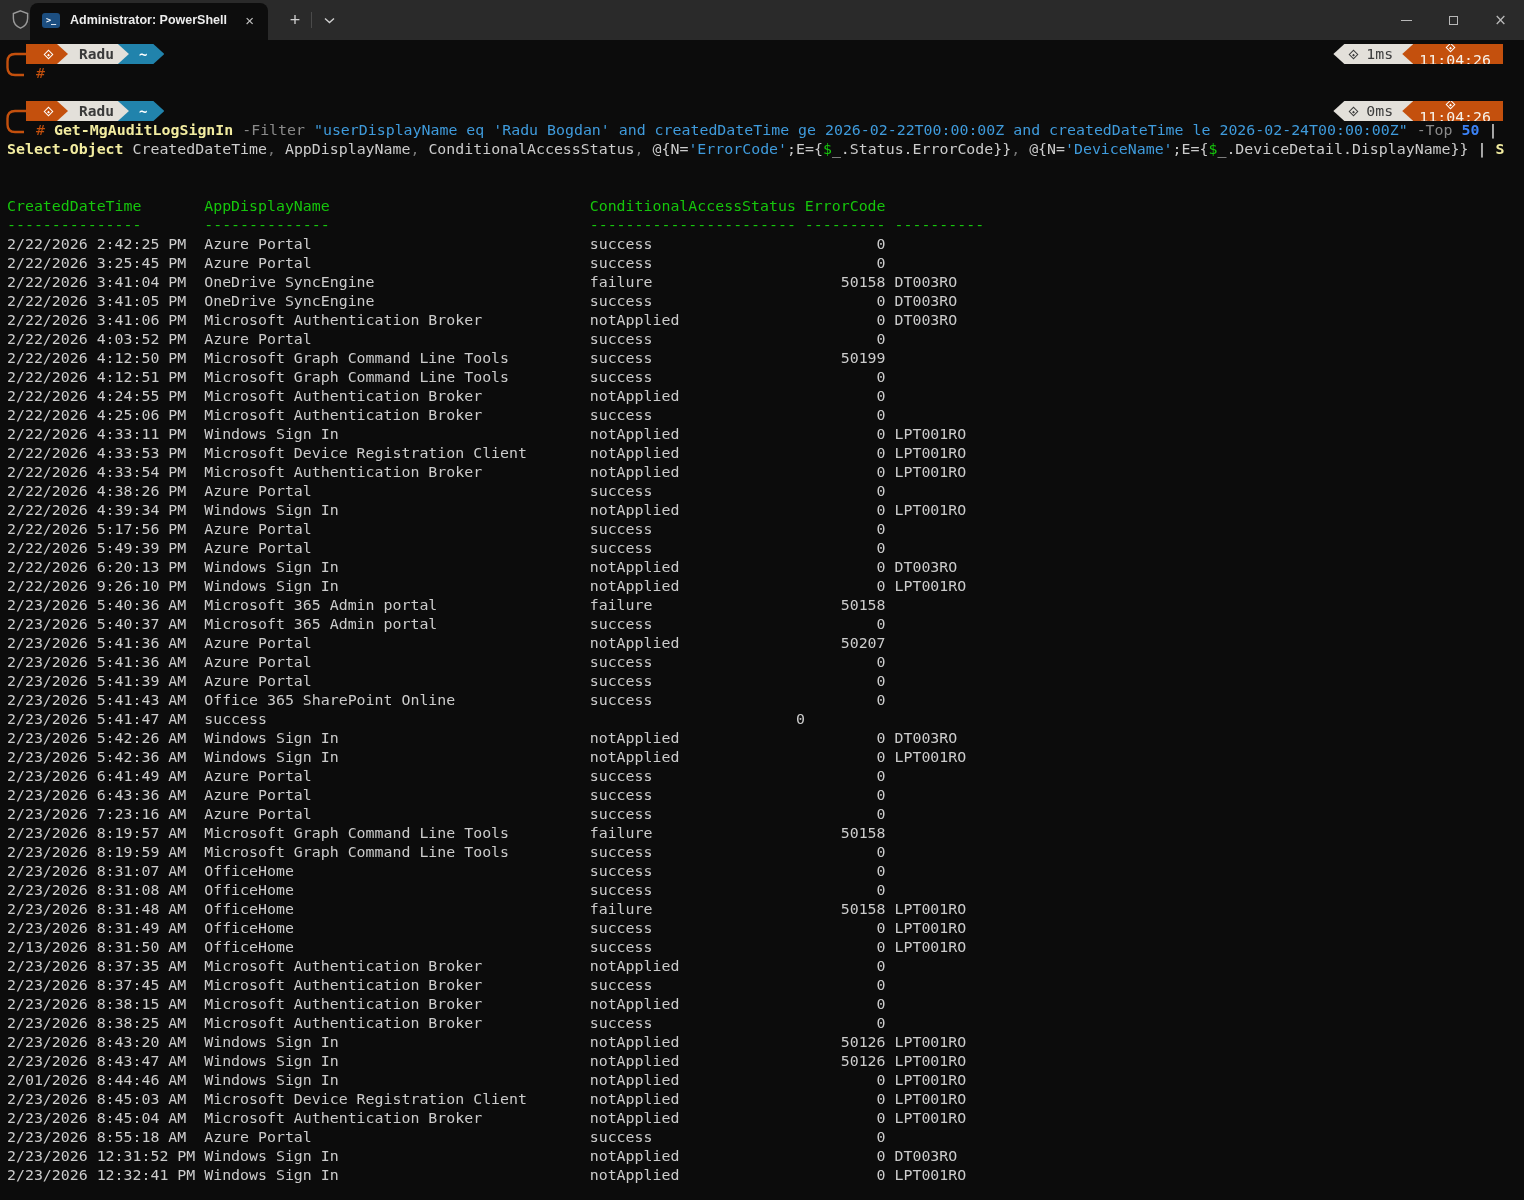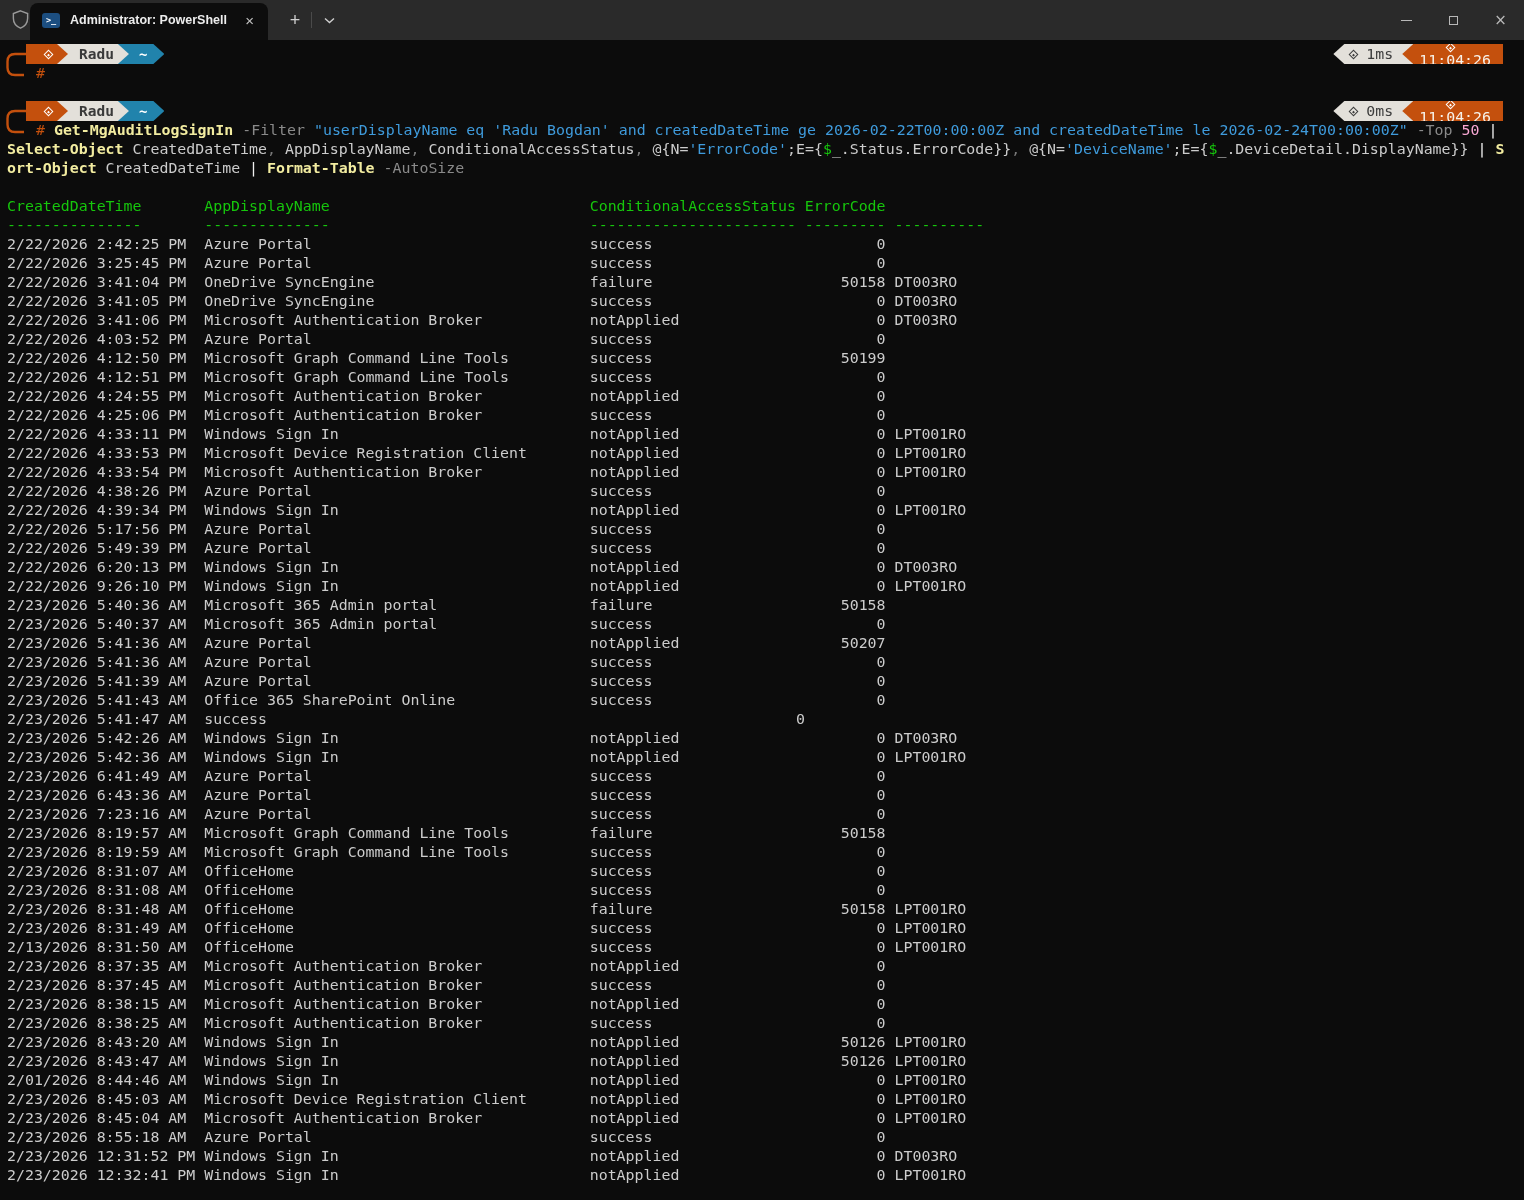--- a/index.html
+++ b/index.html
@@ -61,21 +61,21 @@
   .dia.dark::after{background:#3C3C3C;}
   .hashline{position:absolute;left:36px;height:19px;color:var(--orange);}
   
   #cmd-lines{position:absolute;top:81px;left:7px;right:0;}
   .cmd-line{height:19px;white-space:pre;}
   .cmd-line.first{margin-left:29px;}
   .tk-prompt{color:var(--orange);}
   .tk-cmd{color:var(--cmd-yellow);font-weight:bold;}
   .tk-param{color:var(--param-gray);}
   .tk-str{color:var(--str-blue);}
-  .tk-num{color:#f9a8d4;font-weight:normal;}
+  .tk-num{color:#3b82f6;font-weight:bold;}
   .tk-var{color:var(--var-green);}
   .tk-def{color:var(--fg);}
   .tk-punct{color:var(--punct-gray);}
   .tk-pipe{color:var(--pipe-white);}
   
   #output{position:absolute;top:157px;left:7px;right:0;}
   .trow{display:grid;grid-template-columns:22ch 43ch 24ch 9ch auto;height:19px;white-space:pre;}
   .trow .tc{overflow:visible;}
   .trow .c3{text-align:right;}
   .trow .c4{padding-left:1ch;}
@@ -166,21 +166,20 @@
         <span class="seg seg-time tipL">
             <span class="dia"></span>
             <span>11:04:26</span>
           </span>
       </div>
     </div>
 
     <div id="cmd-lines">
         <div class="cmd-line first"><span class="tk-prompt"># </span><span class="tk-cmd">Get-MgAuditLogSignIn</span><span class="tk-def"> </span><span class="tk-param">-Filter</span><span class="tk-def"> </span><span class="tk-str">"userDisplayName eq 'Radu Bogdan' and createdDateTime ge 2026-02-22T00:00:00Z and createdDateTime le 2026-02-24T00:00:00Z"</span><span class="tk-def"> </span><span class="tk-param">-Top</span><span class="tk-def"> </span><span class="tk-num">50</span><span class="tk-pipe"> |</span></div>
         <div class="cmd-line"><span class="tk-cmd">Select-Object</span><span class="tk-def"> CreatedDateTime</span><span class="tk-punct">, </span><span class="tk-def">AppDisplayName</span><span class="tk-punct">, </span><span class="tk-def">ConditionalAccessStatus</span><span class="tk-punct">, </span><span class="tk-def">@{N=</span><span class="tk-str">'ErrorCode'</span><span class="tk-def">;E={</span><span class="tk-var">$</span><span class="tk-def">_.Status.ErrorCode}}</span><span class="tk-punct">, </span><span class="tk-def">@{N=</span><span class="tk-str">'DeviceName'</span><span class="tk-def">;E={</span><span class="tk-var">$</span><span class="tk-def">_.DeviceDetail.DisplayName}}</span><span class="tk-pipe"> | </span><span class="tk-cmd">S</span></div>
-        <div class="cmd-line"><span class="tk-cmd">ort-Object</span><span class="tk-def"> CreatedDateTime </span><span class="tk-pipe">| </span><span class="tk-cmd">Format-Table</span><span class="tk-def"> </span><span class="tk-param">-AutoSize</span></div>
       </div>
 
     <div id="output">
         <div class="trow thead"><span class="tc c0">CreatedDateTime</span><span class="tc c1">AppDisplayName</span><span class="tc c2">ConditionalAccessStatus</span><span class="tc c3">ErrorCode</span></div>
         <div class="trow tdash"><span class="tc c0">---------------</span><span class="tc c1">--------------</span><span class="tc c2">-----------------------</span><span class="tc c3">---------</span><span class="tc c4">----------</span></div>
         <div class="trow "><span class="tc c0">2/22/2026 2:42:25 PM</span><span class="tc c1">Azure Portal</span><span class="tc c2">success</span><span class="tc c3">0</span><span class="tc c4"></span></div>
         <div class="trow "><span class="tc c0">2/22/2026 3:25:45 PM</span><span class="tc c1">Azure Portal</span><span class="tc c2">success</span><span class="tc c3">0</span><span class="tc c4"></span></div>
         <div class="trow "><span class="tc c0">2/22/2026 3:41:04 PM</span><span class="tc c1">OneDrive SyncEngine</span><span class="tc c2">failure</span><span class="tc c3">50158</span><span class="tc c4">DT003RO</span></div>
         <div class="trow "><span class="tc c0">2/22/2026 3:41:05 PM</span><span class="tc c1">OneDrive SyncEngine</span><span class="tc c2">success</span><span class="tc c3">0</span><span class="tc c4">DT003RO</span></div>
         <div class="trow "><span class="tc c0">2/22/2026 3:41:06 PM</span><span class="tc c1">Microsoft Authentication Broker</span><span class="tc c2">notApplied</span><span class="tc c3">0</span><span class="tc c4">DT003RO</span></div>

